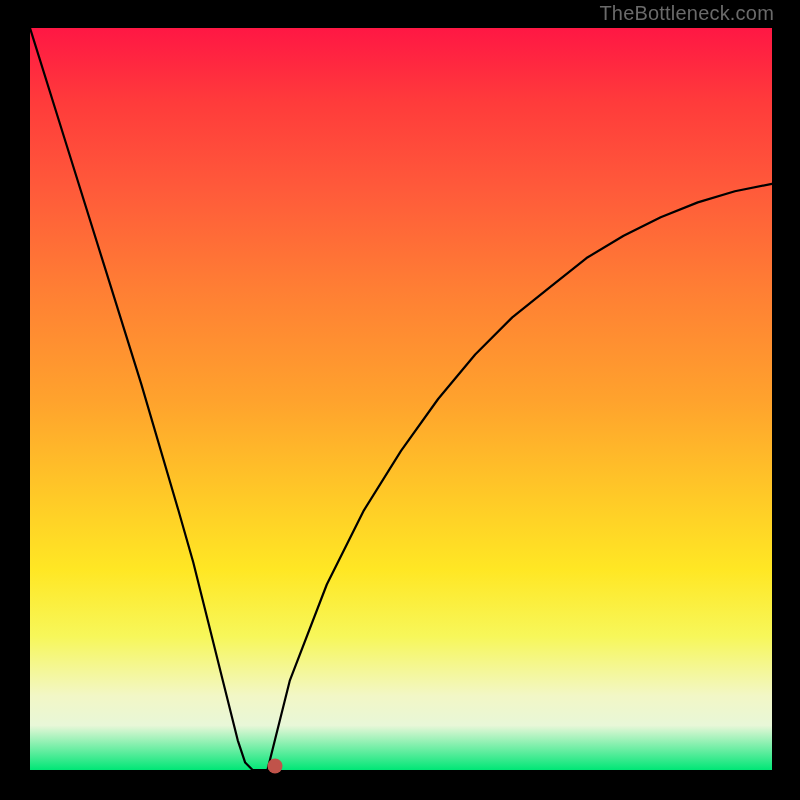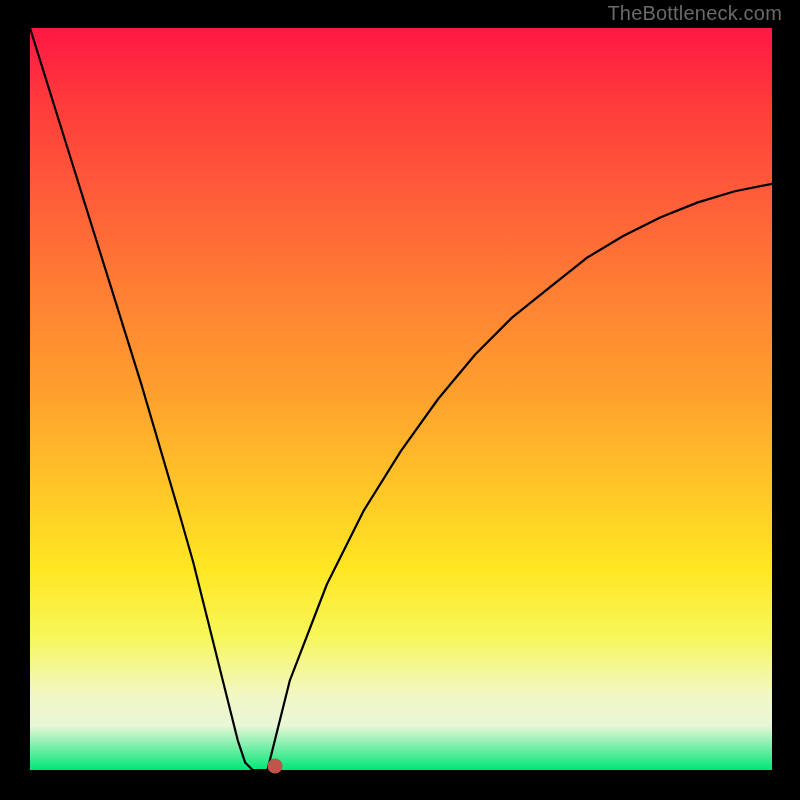--- a/index.html
+++ b/index.html
@@ -13,21 +13,21 @@
   }
   .container {
     position: relative;
     width: 800px;
     height: 800px;
     background: #000;
   }
   .watermark {
     position: absolute;
     top: 2px;
-    right: 18px;
+    right: 26px;
     color: #6a6a6a;
     font-size: 20px;
     font-weight: 500;
     letter-spacing: 0.2px;
     z-index: 5;
   }
   .plot {
     position: absolute;
     left: 30px;
     top: 28px;

